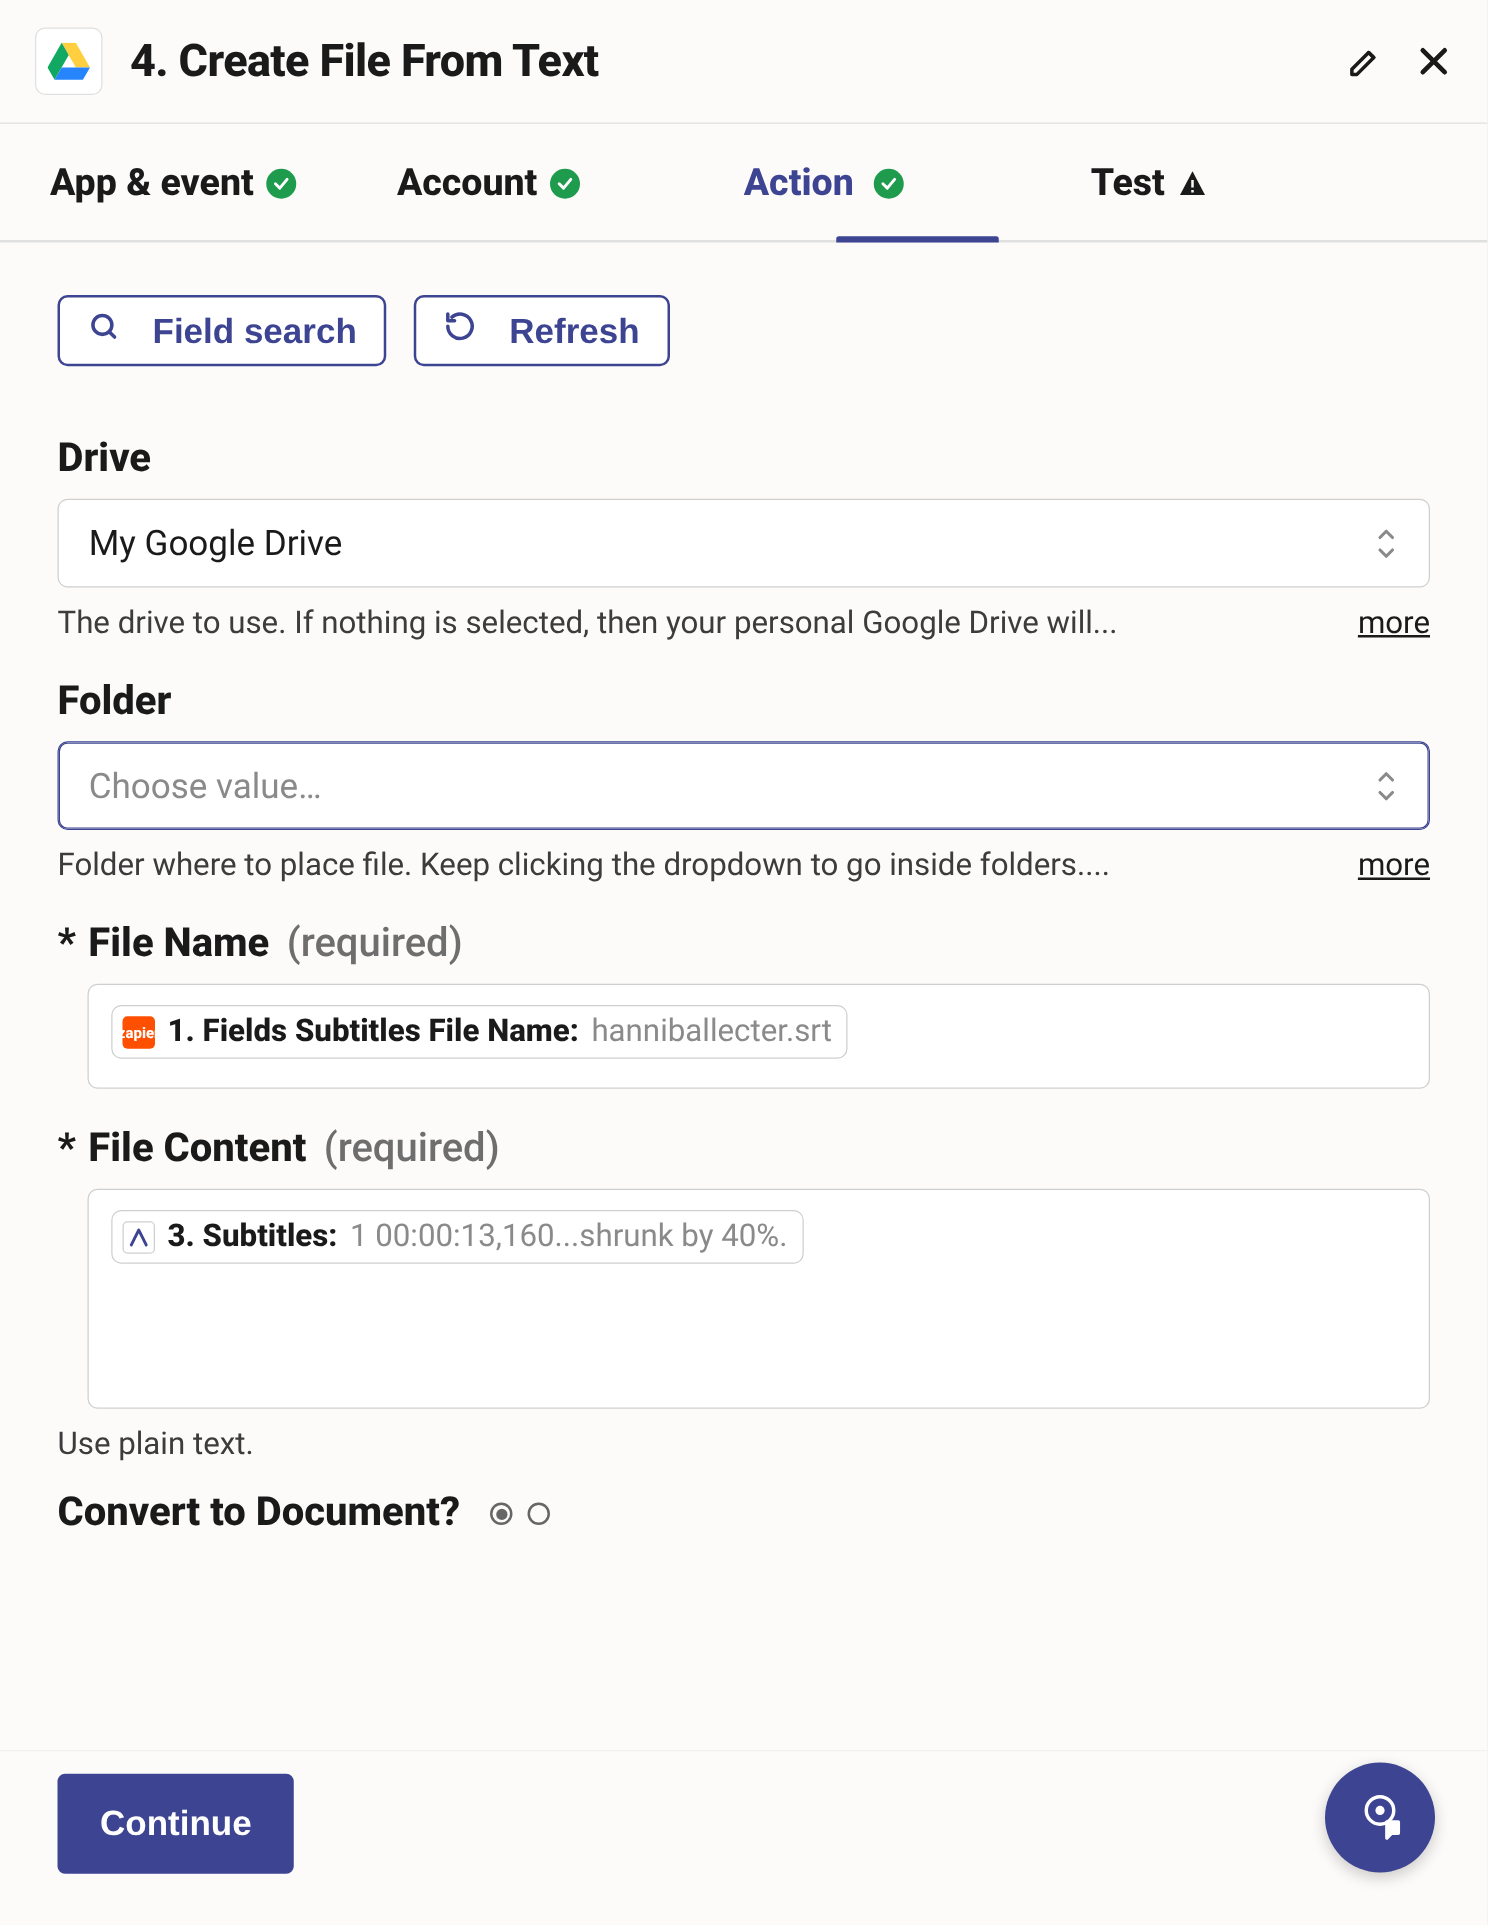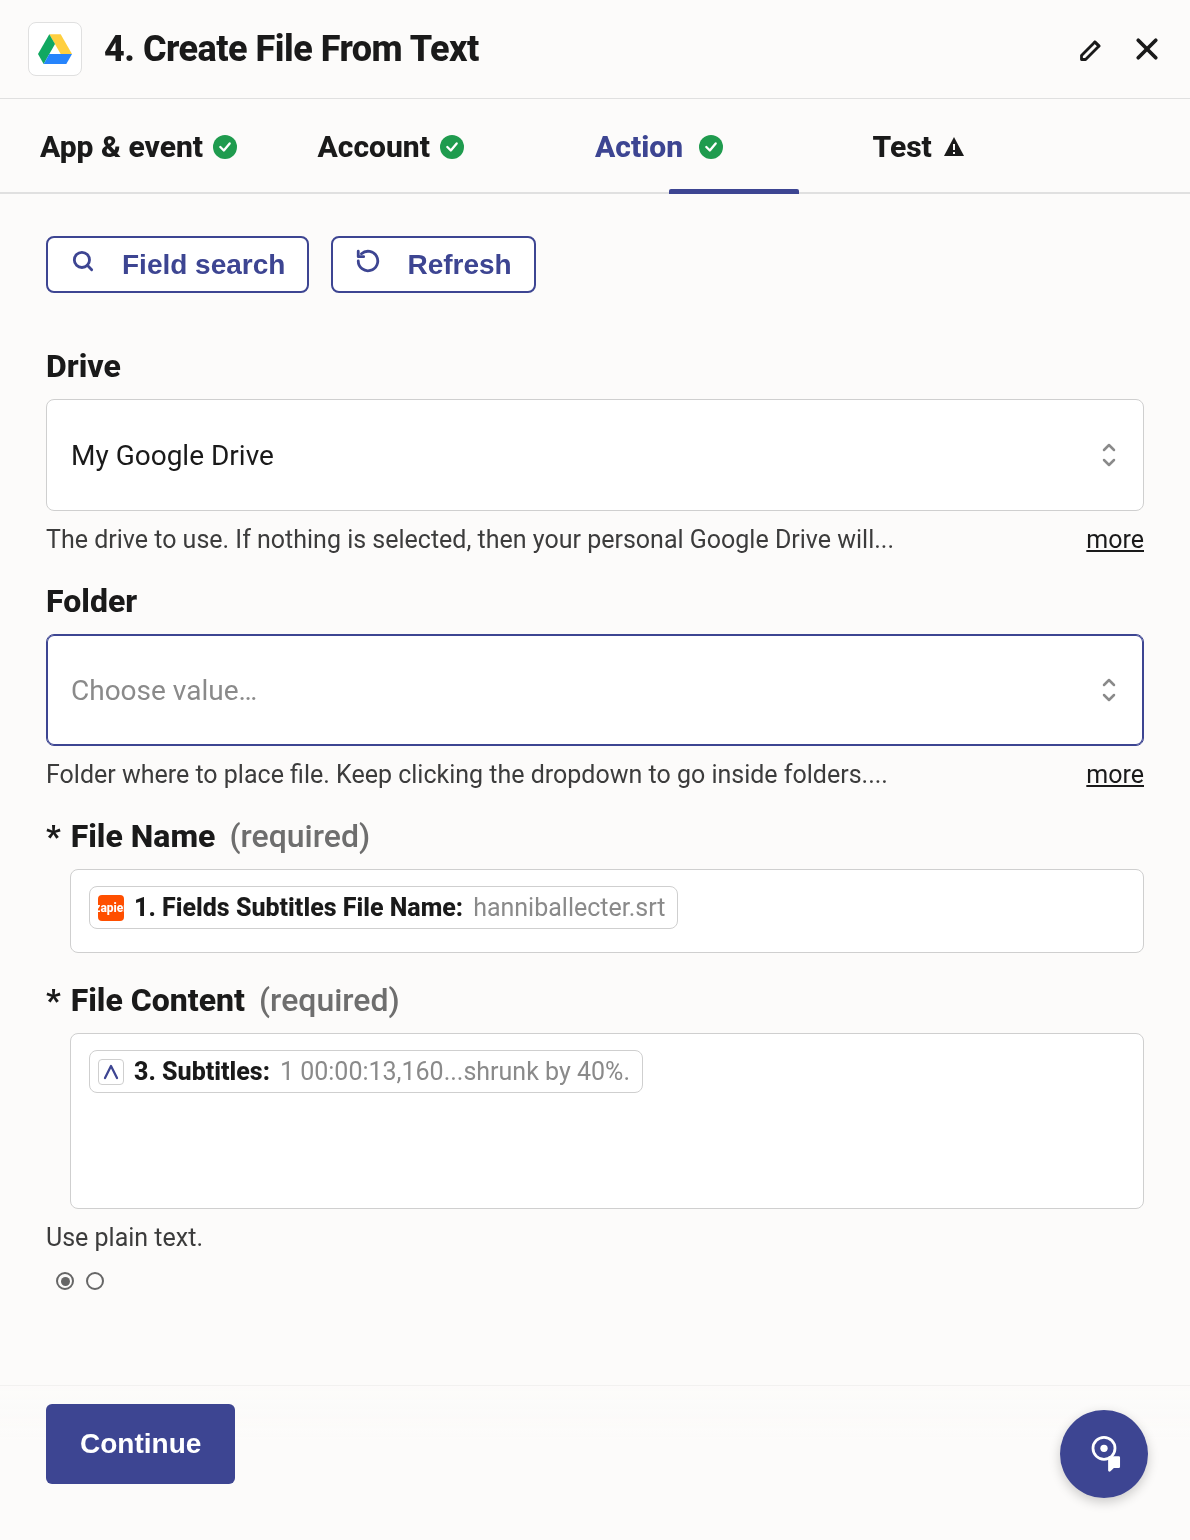--- a/index.html
+++ b/index.html
@@ -133,21 +133,21 @@
   .field-label .asterisk {
     font-weight: 800;
     margin-right: 2px;
   }
 
   .select {
     margin-top: 14px;
     border: 1.5px solid var(--border);
     border-radius: 8px;
     background: #fff;
-    height: 112px;
+    height: 71px;
     display: flex;
     align-items: center;
     padding: 0 24px;
     font-size: 28px;
     color: var(--ink);
     justify-content: space-between;
     cursor: pointer;
   }
   .select.focused {
     border-color: var(--accent);
@@ -224,23 +224,23 @@
     content: "";
     position: absolute;
     inset: 2.5px;
     background: #666;
     border-radius: 50%;
   }
 
   
   .footer {
     position: absolute;
-    left: 0; right: 0; bottom: 0;
+    left: 0; right: 0; bottom: 12px;
     background: linear-gradient(to bottom, rgba(252,251,250,0.6), var(--panel-bg) 35%);
-    padding: 18px 46px 56px 46px;
+    padding: 18px 46px 29px 46px;
     border-top: 1px solid rgba(0,0,0,0.04);
   }
   .btn-primary {
     background: var(--accent);
     color: #fff;
     font-size: 28px;
     font-weight: 800;
     border: none;
     border-radius: 6px;
     padding: 24px 34px;
@@ -412,20 +412,21 @@
           <span class="pill-value">1 00:00:13,160...shrunk by 40%.</span>
         </span>
       </div>
       <div class="help-row">
         <div class="help-text">Use plain text.</div>
       </div>
     </div>
 
     <div class="field" style="margin-top:20px;">
       <div class="field-label" style="font-weight:800;">
+        <span>Convert to Document?</span>
         <span class="radio-row">
           <span class="radio selected"></span>
           <span class="radio"></span>
         </span>
       </div>
     </div>
 
   </div>
 
   <div class="footer">

